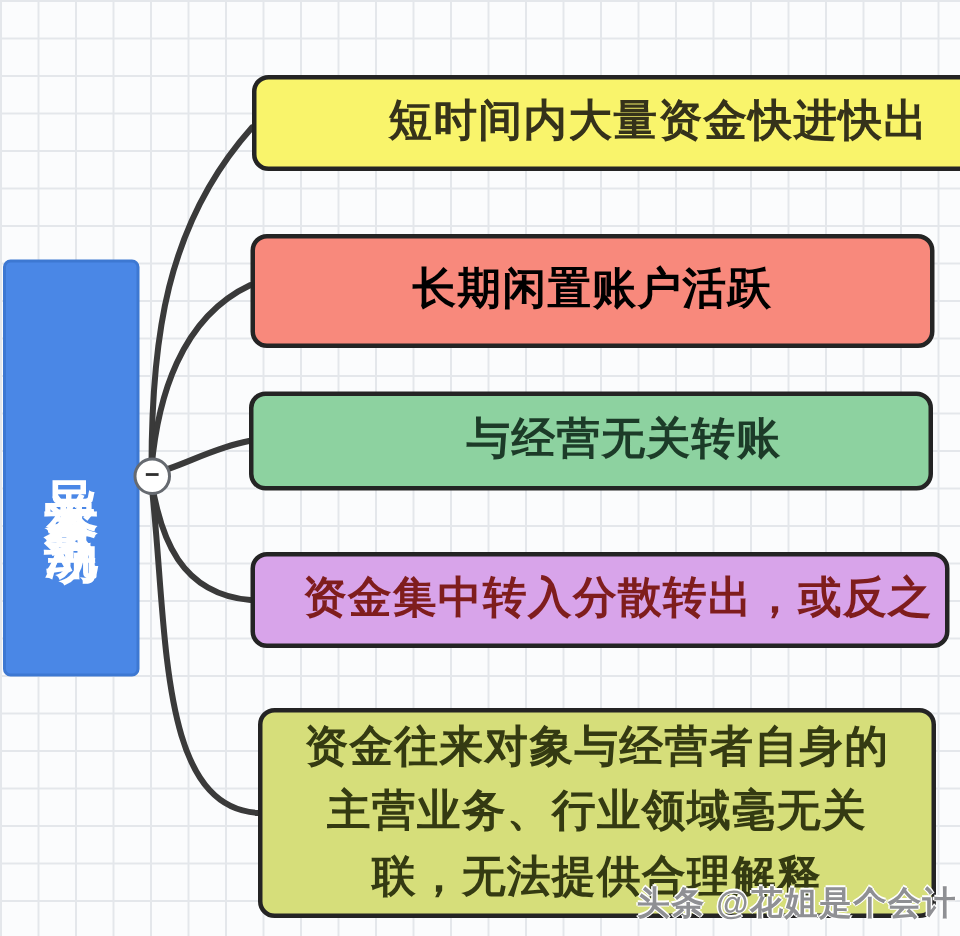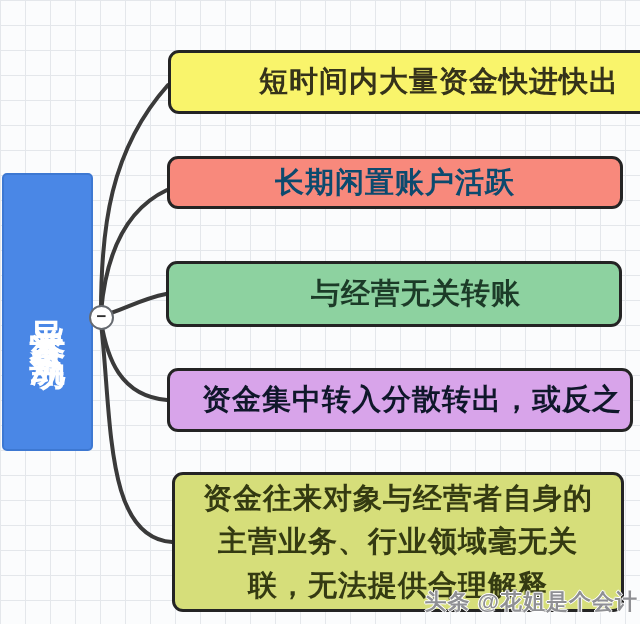--- a/index.html
+++ b/index.html
@@ -38,23 +38,23 @@
     transform:translateY(-1px);
   }
   .branch{
     position:absolute;box-sizing:border-box;
     border:3px solid #242424;border-radius:11px;
     display:flex;align-items:center;justify-content:center;
     text-align:center;z-index:2;
     font-weight:900;font-size:29px;letter-spacing:1px;line-height:1.5;
   }
   .b1{left:168px;top:50px;width:542px;height:64px;background:#f9f46b;color:#35321a;}
-  .b2{left:167px;top:156px;width:456px;height:53px;background:#f8897c;color:#0c4a6e;}
+  .b2{left:167px;top:156px;width:456px;height:76px;background:#f8897c;color:#000000;}
   .b3{left:166px;top:261px;width:456px;height:66px;background:#8dd2a0;color:#1c3b28;padding-left:44px;}
-  .b4{left:167px;top:368px;width:466px;height:64px;background:#d8a4ea;color:#0f172a;padding-left:24px;}
+  .b4{left:167px;top:368px;width:466px;height:64px;background:#d8a4ea;color:#7f1d1d;padding-left:24px;}
   .b5{left:172px;top:472px;width:452px;height:140px;background:#d6de7a;color:#343a12;padding:4px 26px;}
   .watermark{
     position:absolute;right:2px;bottom:7px;z-index:5;
     font-size:22px;font-weight:700;color:#8f9094;letter-spacing:1px;
     text-shadow:-1px 0 0 #fff, 1px 0 0 #fff, 0 -1px 0 #fff, 0 1px 0 #fff;
   }
 </style>
 </head>
 <body>
 

